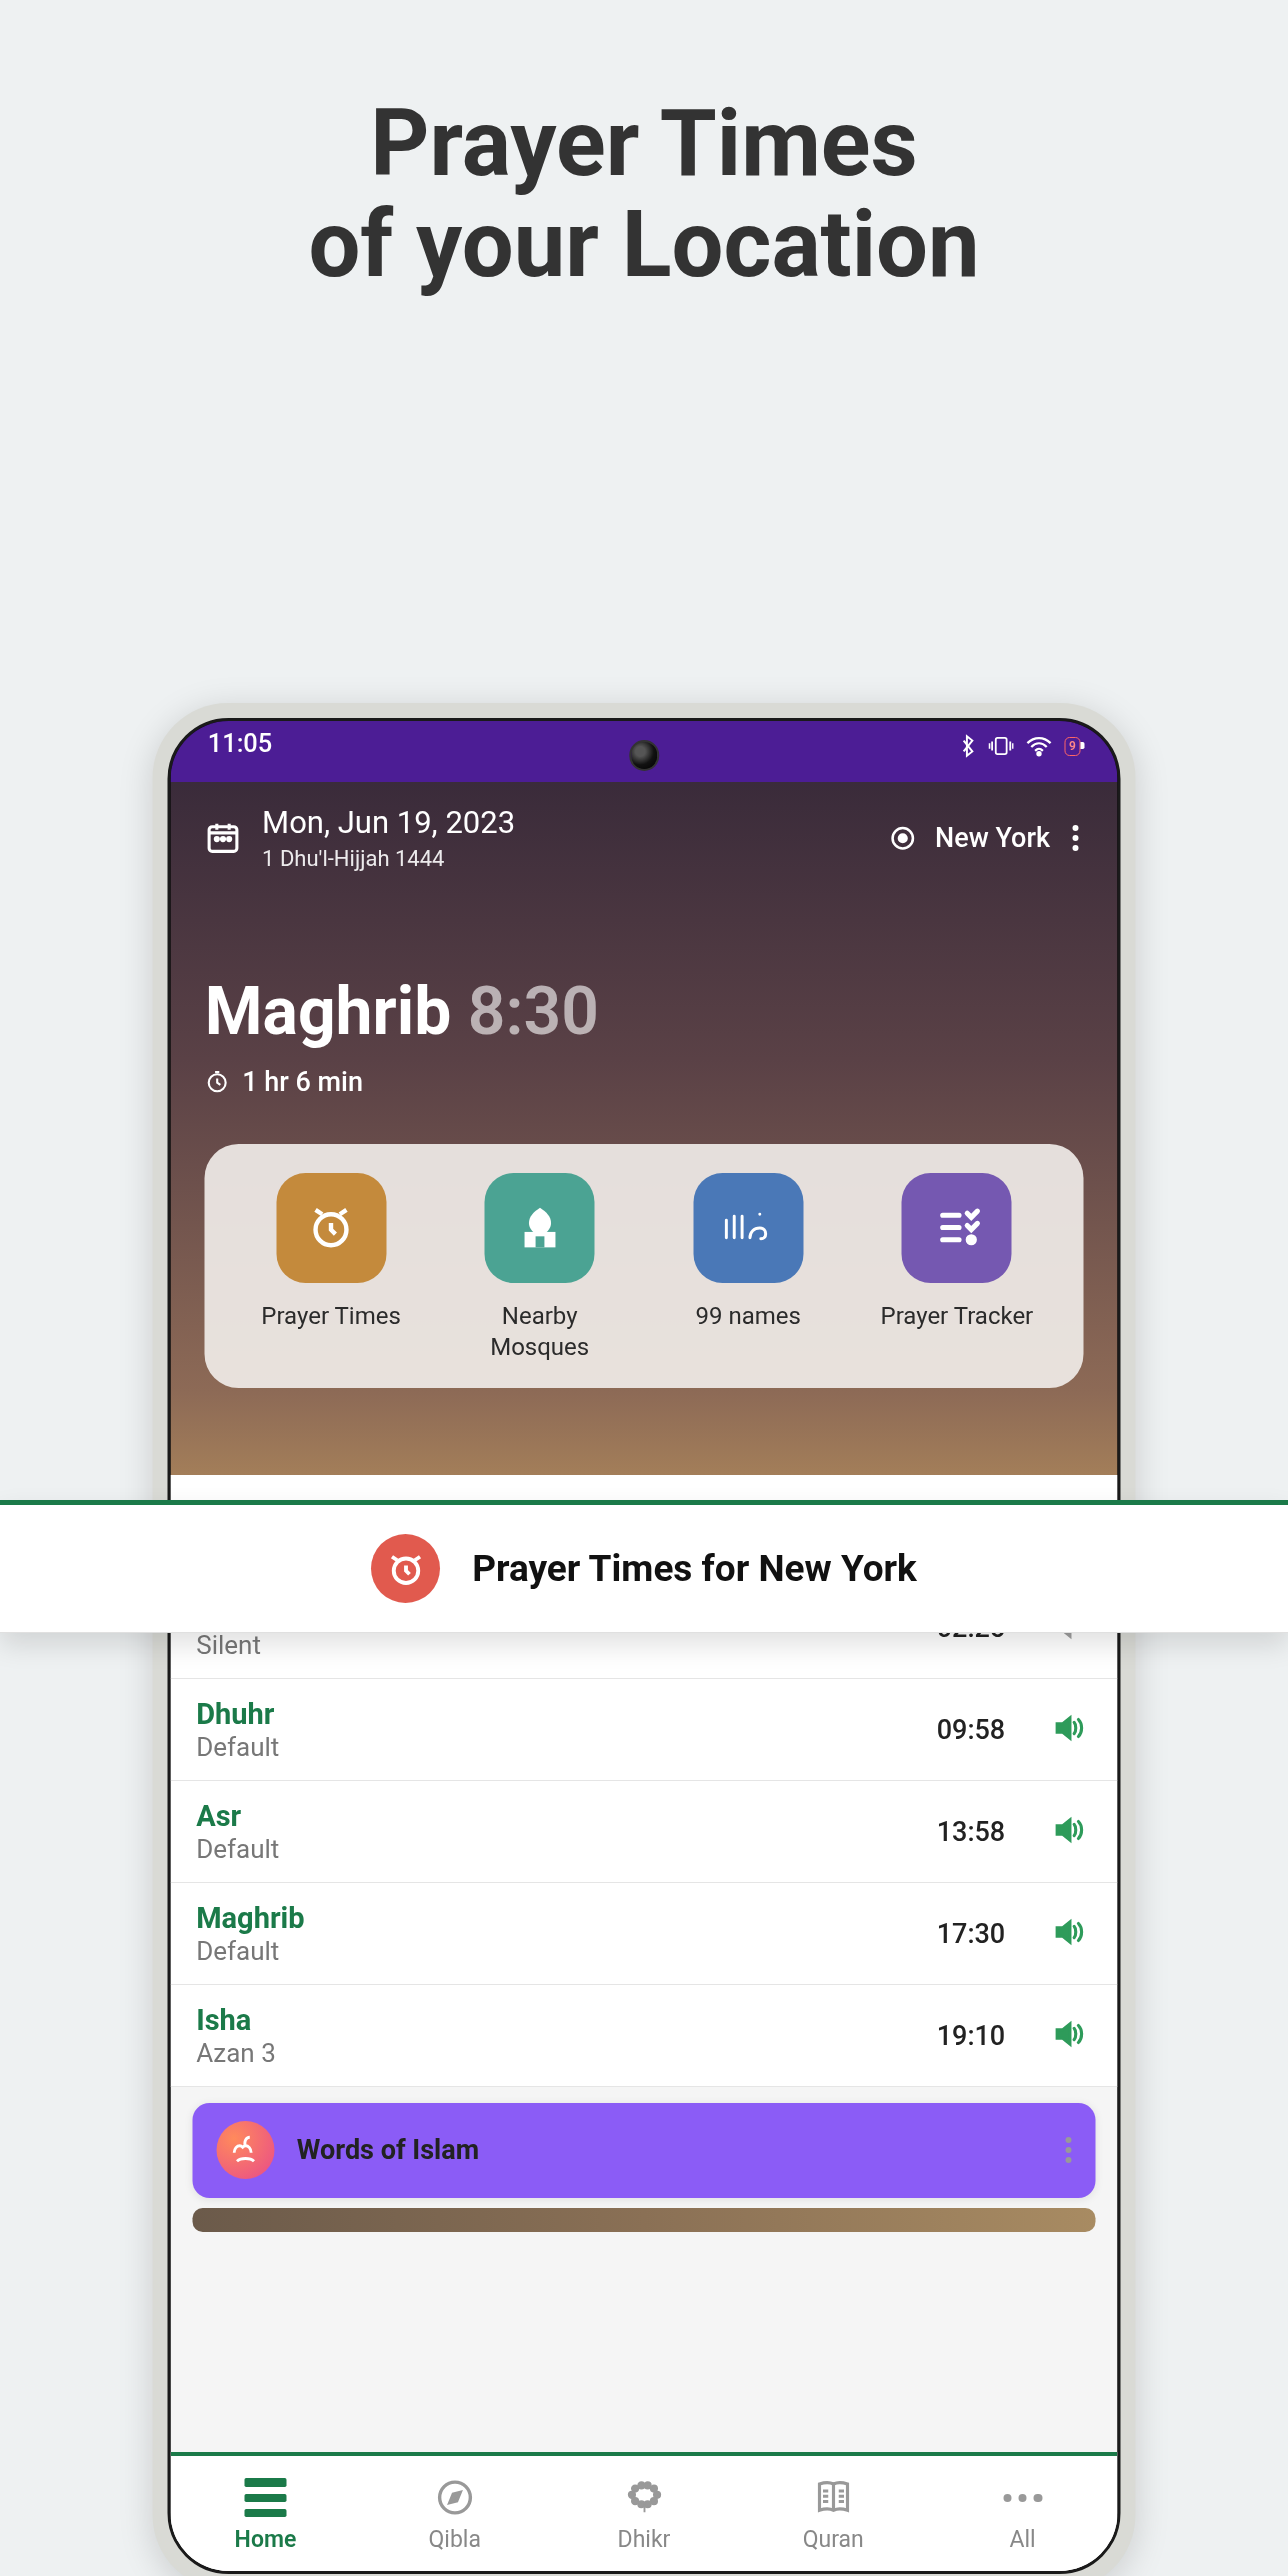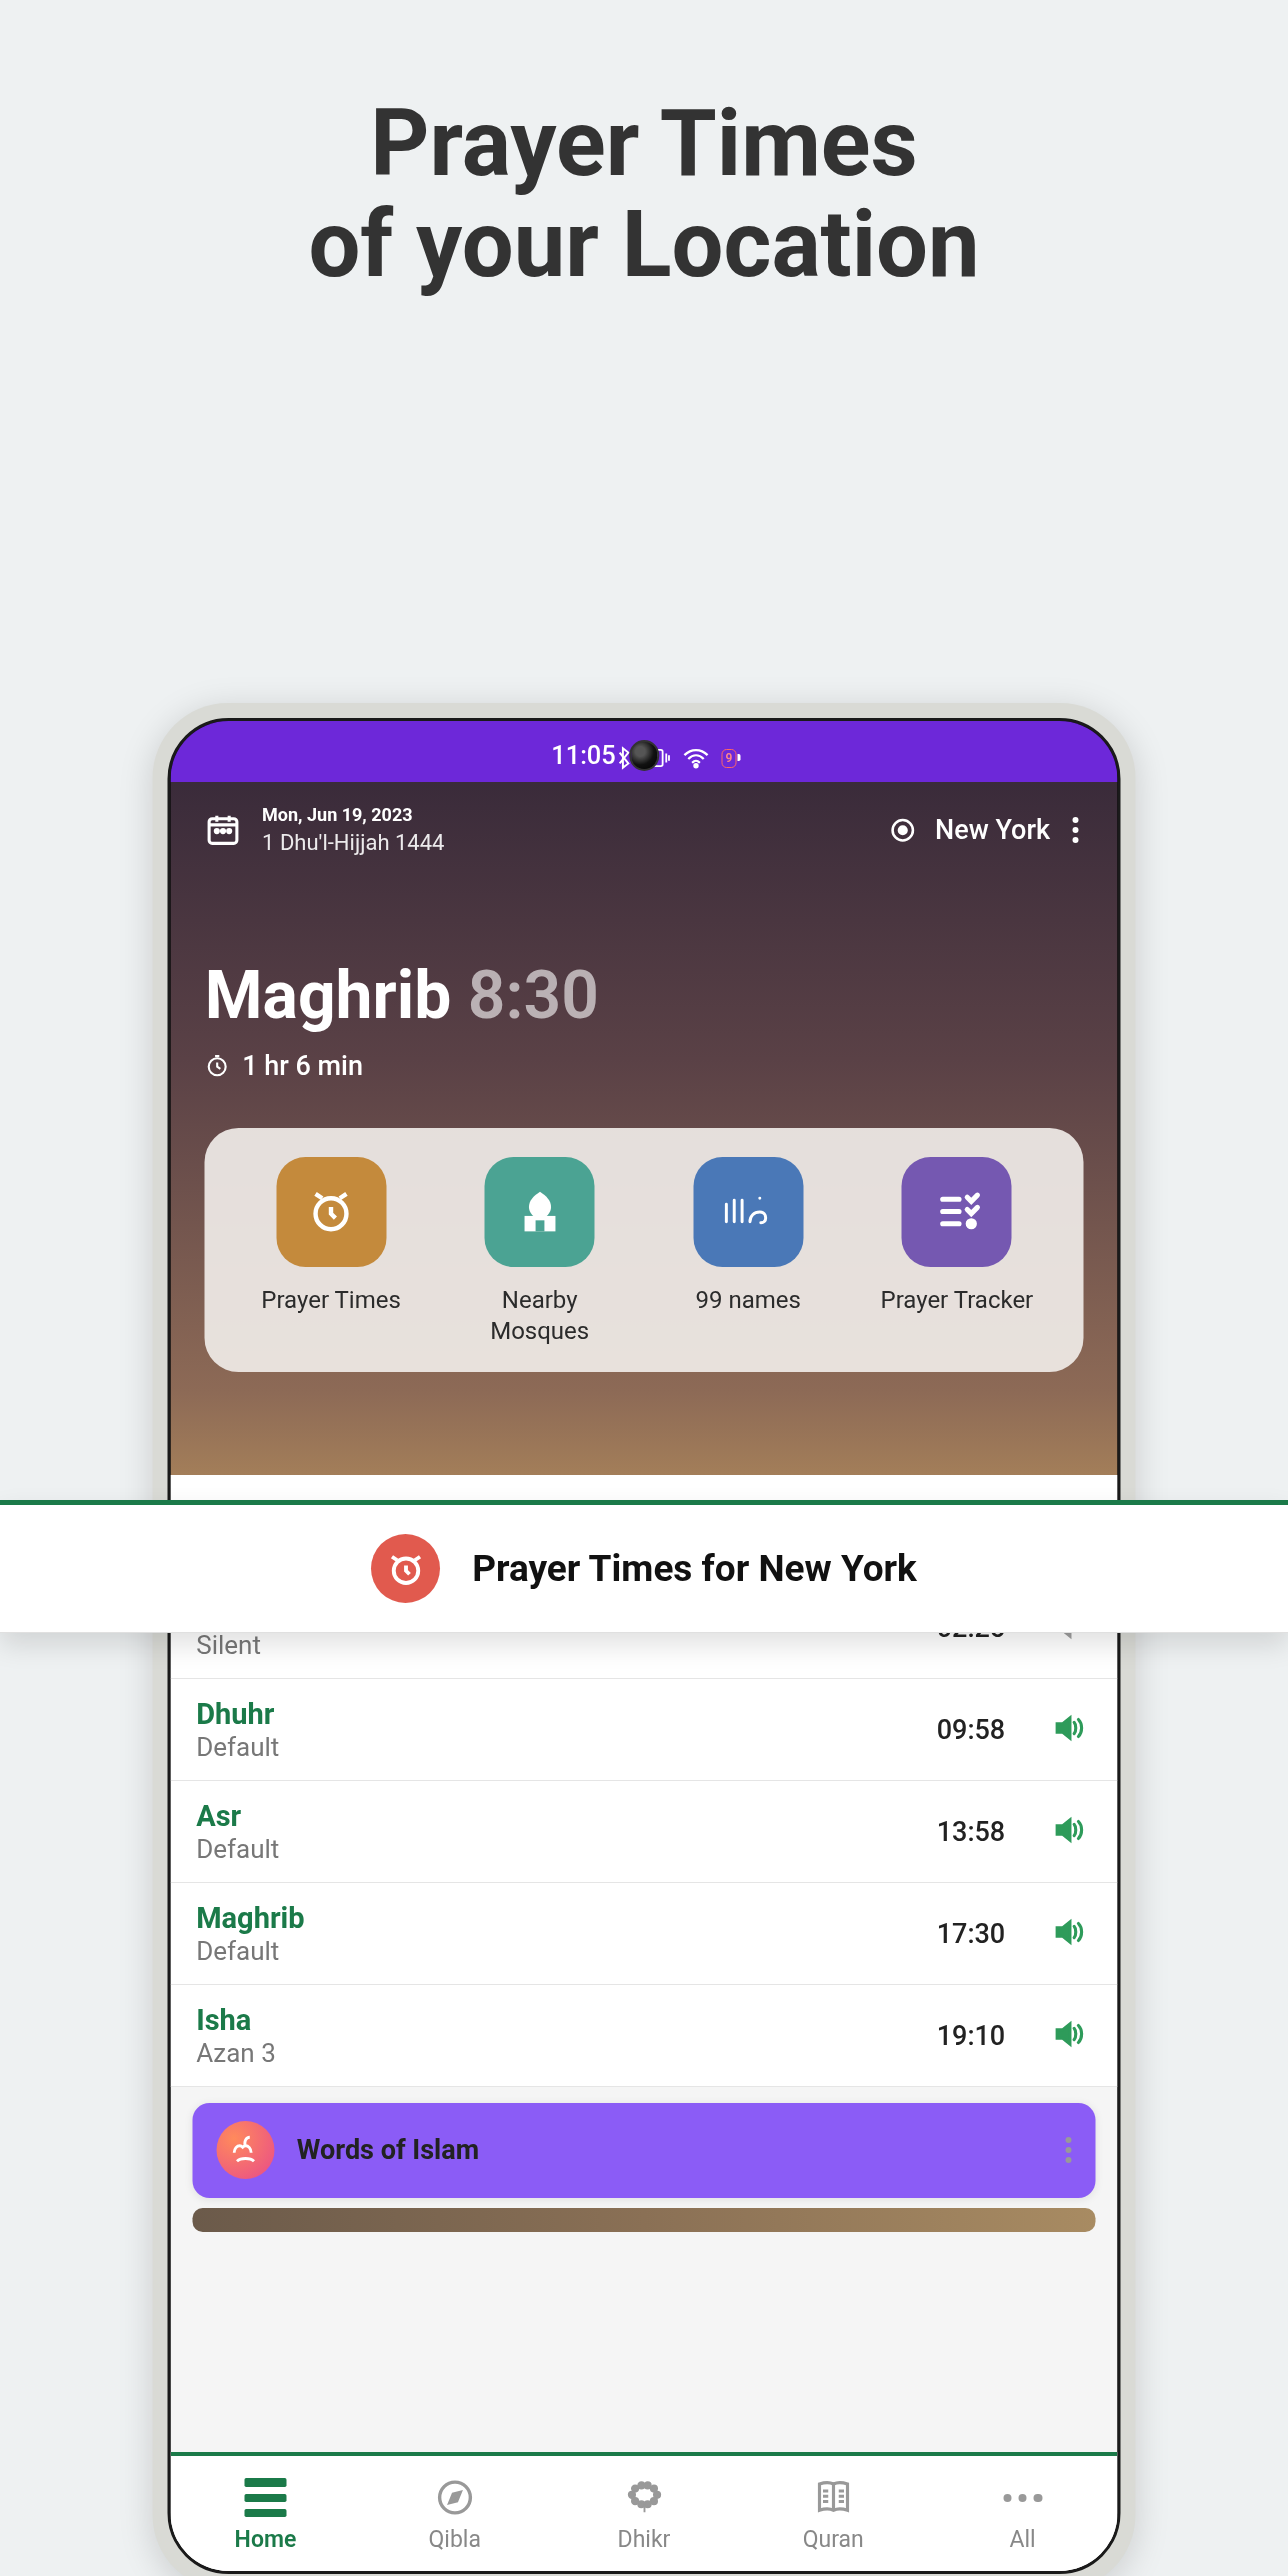--- a/index.html
+++ b/index.html
@@ -44,26 +44,26 @@
     transform: translateX(-50%);
     width: 30.5px;
     height: 30.5px;
     border-radius: 50%;
     background: radial-gradient(circle at 35% 35%, #555 0 20%, #111 55%, #000 100%);
     border: 2.5px solid #333;
     z-index: 30;
   }
   
   .statusbar {
-    background: #6d28d9;
+    background: #4c1d95;
     height: 61px;
     display: flex;
     align-items: flex-end;
-    justify-content: center;
-    padding: 0 37px 12px;
+    justify-content: space-between;
+    padding: 0 37px 24px;
     color: #fff;
   }
   .status-left { font-size: 25.4px; font-weight: 500; }
   .status-right { display: flex; align-items: center; gap: 12px; }
   .status-right svg { display: block; }
   .battery {
     display: inline-flex;
     align-items: center;
     border: 1.7px solid #fff;
     border-radius: 5.1px;
@@ -93,21 +93,21 @@
     position: relative;
     height: 693px;
   }
   .hero-top {
     display: flex;
     align-items: center;
     justify-content: space-between;
   }
   .dateblock { display: flex; gap: 20.3px; align-items: center; }
   .calendar-svg { flex-shrink: 0; }
-  .gregorian { font-size: 18px; font-weight: 700; }
+  .gregorian { font-size: 31px; font-weight: 400; }
   .hijri { font-size: 22px; opacity: 0.9; margin-top: 5.1px; font-weight: 400; }
   .loc { display: flex; align-items: center; gap: 17px; }
   .loc-name { font-size: 27px; font-weight: 500; }
   .more-dots { display: flex; flex-direction: column; gap: 4.2px; padding: 5.1px; }
   .more-dots span { width: 6px; height: 6px; background: #fff; border-radius: 50%; }
   .next-prayer {
     margin-top: 102px;
     font-size: 66px;
     font-weight: 700;
   }

